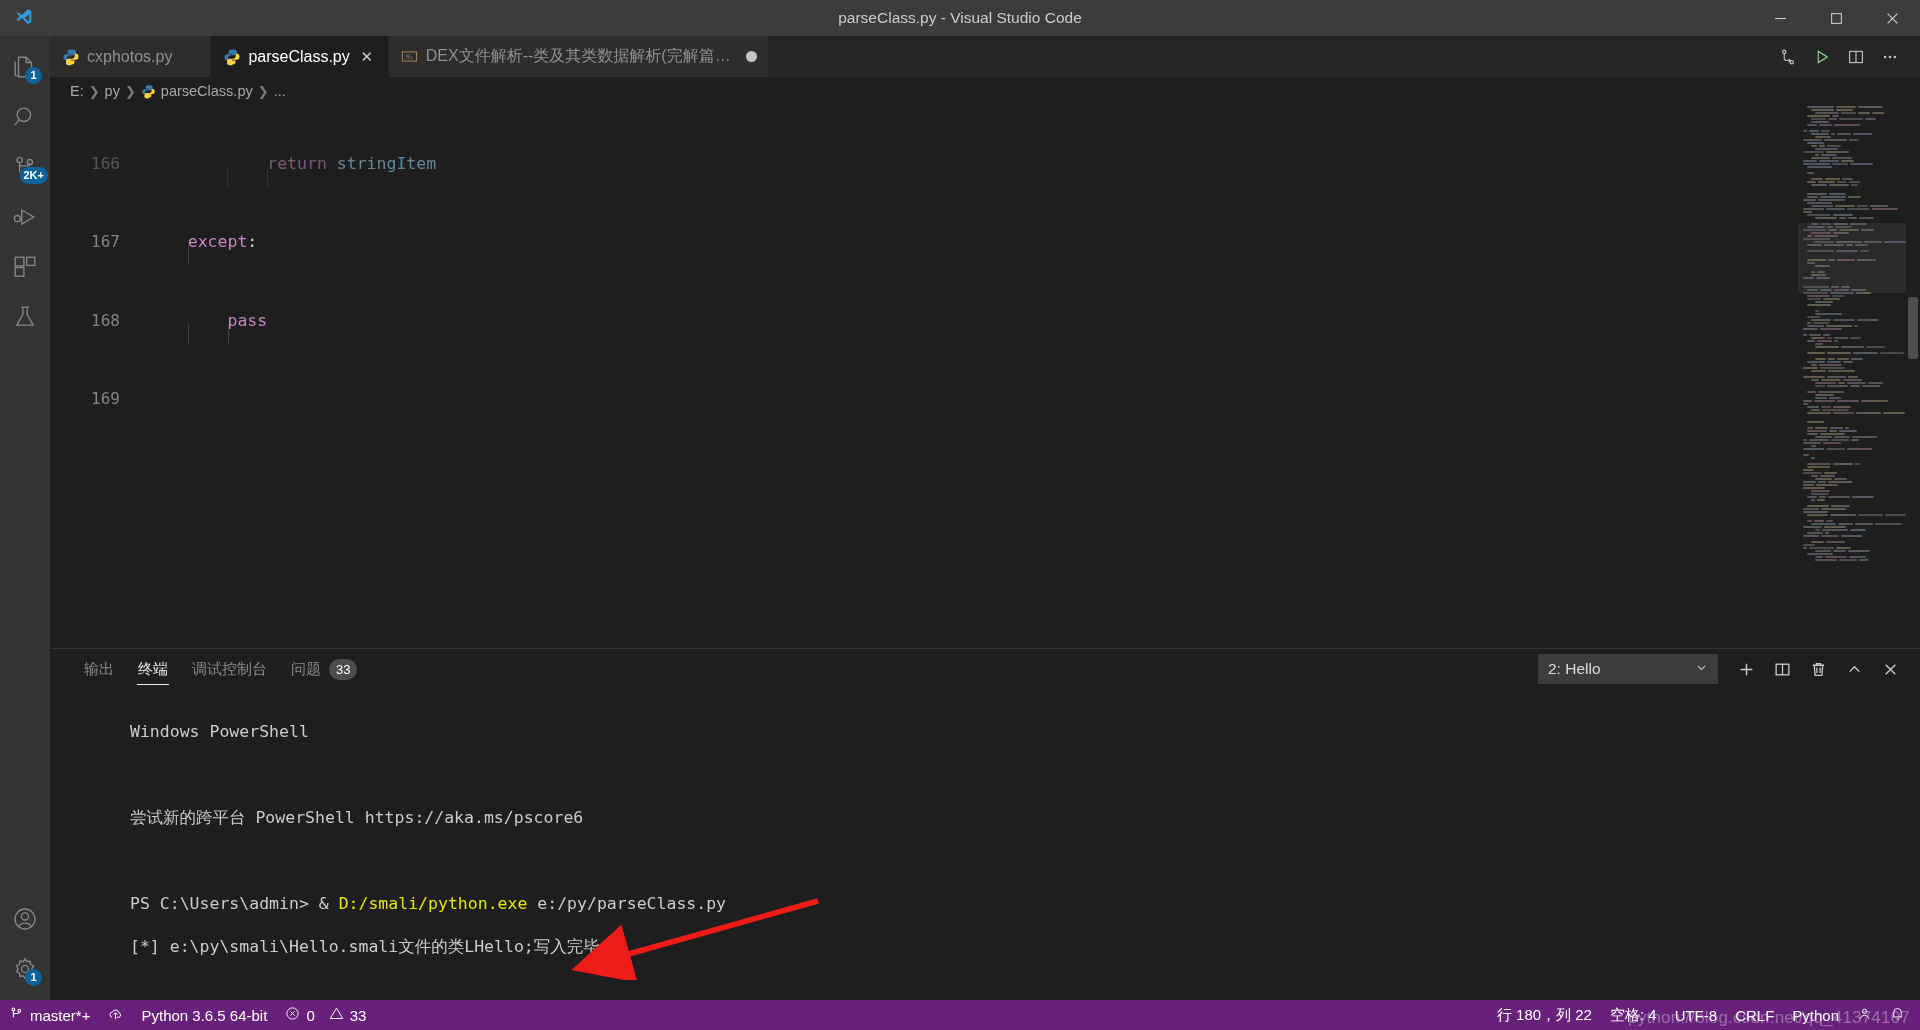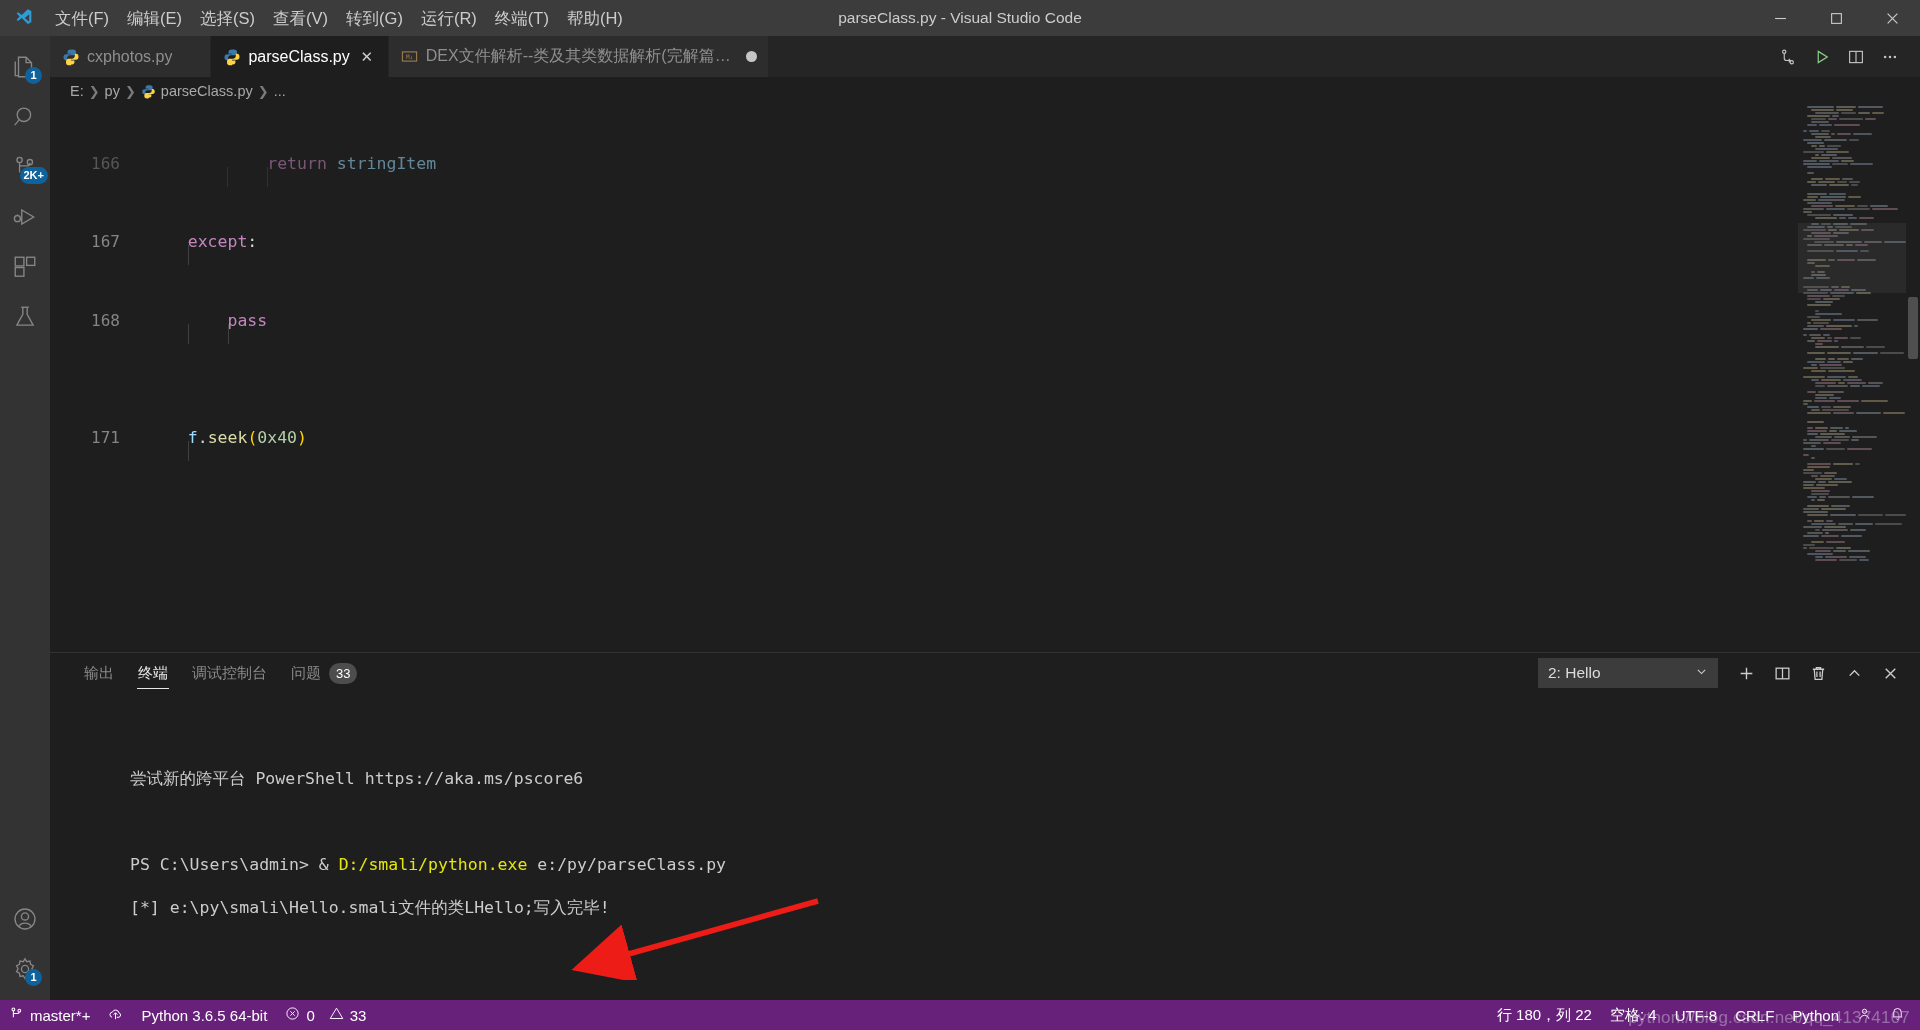--- a/index.html
+++ b/index.html
@@ -172,30 +172,20 @@
 </head>
 <body>
 
 <div class="app">
 
   <div class="titlebar">
     <div class="vs-logo">
       <svg viewBox="0 0 24 24">
           <path d="M22 3.5l-4.2-2-7.3 7-4.4-3.4L4.3 6.4l3.6 3.9-3.6 3.9 1.8 1.3 4.4-3.4 7.3 7 4.2-2V3.5z m-2.6 4v9.1l-5.2-4.6 5.2-4.5z" fill="#2f9cd6"></path>
         </svg>
-    </div>
-    <div class="menu">
-      <div class="menu-item">文件(F)</div>
-      <div class="menu-item">编辑(E)</div>
-      <div class="menu-item">选择(S)</div>
-      <div class="menu-item">查看(V)</div>
-      <div class="menu-item">转到(G)</div>
-      <div class="menu-item">运行(R)</div>
-      <div class="menu-item">终端(T)</div>
-      <div class="menu-item">帮助(H)</div>
     </div>
     <div class="title-center">parseClass.py - Visual Studio Code</div>
     <div class="win-ctrls">
       <div class="win-btn">
         <svg viewBox="0 0 12 12">
             <rect x="1" y="5.5" width="10" height="1" fill="#cccccc"></rect>
           </svg>
       </div>
       <div class="win-btn">
         <svg viewBox="0 0 12 12">
@@ -368,26 +358,26 @@
           <div class="cline">
             <span class="ln">167</span>
             <span class="ctext">    <span class="ig"></span><span class="k">except</span><span class="op">:</span></span>
           </div>
 
           <div class="cline">
             <span class="ln">168</span>
             <span class="ctext">    <span class="ig"></span>    <span class="ig"></span><span class="k">pass</span></span>
           </div>
 
-
-
           <div class="cline">
-            <span class="ln">171</span>
-            <span class="ctext">    <span class="ig"></span><span class="id">f</span><span class="op">.</span><span class="fn">seek</span><span class="p1">(</span><span class="nu">0x40</span><span class="p1">)</span></span>
+            <span class="ln">169</span>
+            <span class="ctext"></span>
           </div>
+
+
 
           
 
           
 
           
 
           
 
           
@@ -1200,20 +1190,21 @@
             </div>
             <div class="pa-btn">
               <svg viewBox="0 0 16 16" fill="none" stroke="#cccccc" stroke-width="1.3">
                   <path d="M3.5 3.5l9 9M12.5 3.5l-9 9"></path>
                 </svg>
             </div>
           </div>
         </div>
 
         <div class="terminal">
+<div><span>Windows PowerShell</span></div>
 <div>&nbsp;</div>
 <div><span>尝试新的跨平台 PowerShell https://aka.ms/pscore6</span></div>
 <div>&nbsp;</div>
 <div><span>PS C:\Users\admin&gt; &amp; </span><span class="t-yellow">D:/smali/python.exe</span><span> e:/py/parseClass.py</span></div>
 <div><span>[*] e:\py\smali\Hello.smali文件的类LHello;写入完毕!</span></div>
         </div>
       </div>
     </div>
   </div>
 

